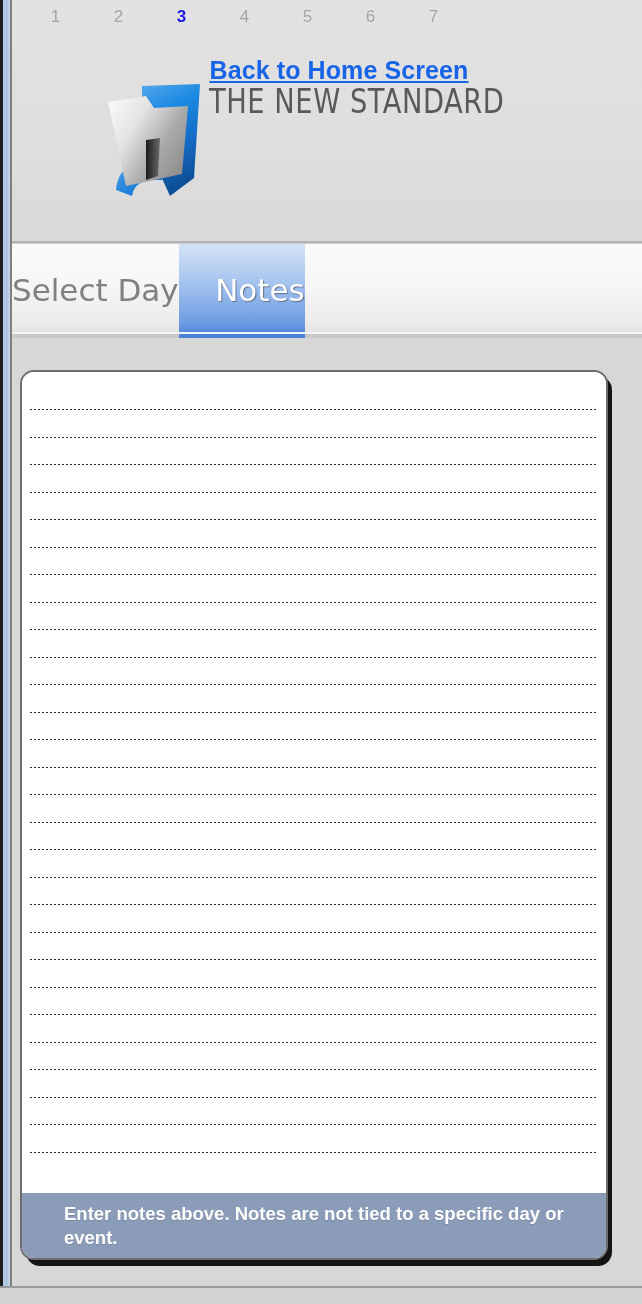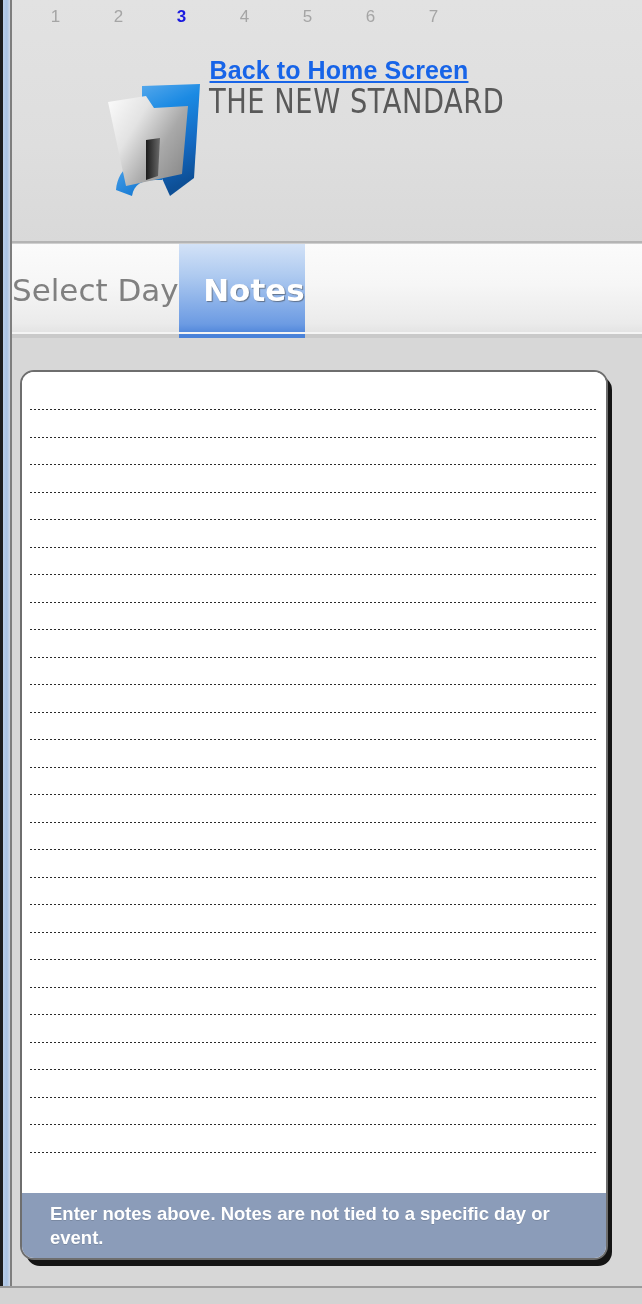--- a/index.html
+++ b/index.html
@@ -174,21 +174,21 @@
     box-sizing: border-box;
   }
   .tab-filters   { width: 89px; }
   .tab-notes     { width: 126px; }
   .tab-settings  { width: 135px; }
   .tab-print     { width: 102px; }
 
   .tab.active {
     background: linear-gradient(to bottom, #d3e2f7 0%, #aecaf0 35%, #6c9be3 88%, #4a82d9 100%);
     color: #ffffff;
-    font-weight: bold;
+    font-weight: normal;
     text-shadow: 1px 1px 1px rgba(60,60,60,0.55);
   }
   .tab.active::after {
     content: "";
     position: absolute;
     left: 0; bottom: -4px;
     width: 100%; height: 4px;
     background: #4a82d9;
   }
   .tabbar-bottom-sep {
@@ -268,21 +268,21 @@
     background: #8b9cb9;
     display: flex;
     align-items: center;
   }
   .status-text {
     color: #ffffff;
     font-size: 18.5px;
     font-weight: bold;
     line-height: 24px;
     font-family: "Liberation Sans", sans-serif;
-    padding-left: 28px;
+    padding-left: 42px;
     padding-right: 20px;
     text-shadow: 0 1px 0 rgba(0,0,0,0.12);
   }
 </style>
 </head>
 <body>
 
 <div id="app">
 
   <div class="win-left-dark"></div>

